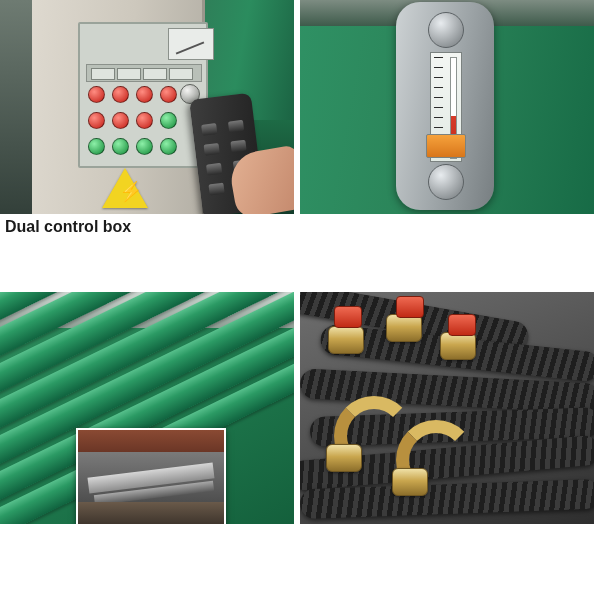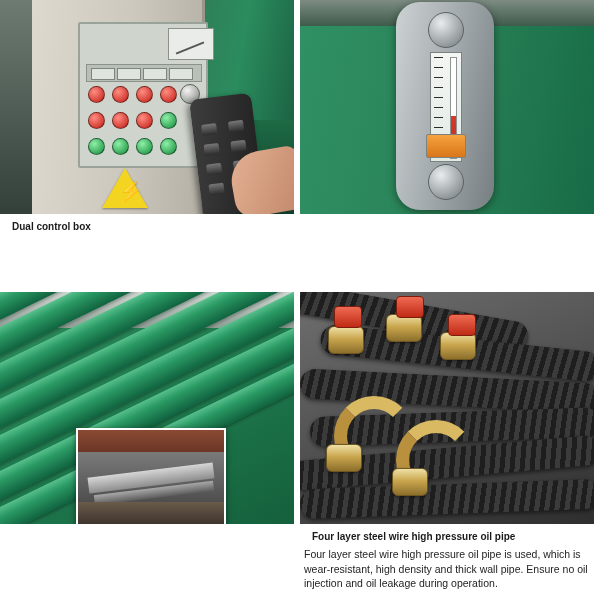--- a/index.html
+++ b/index.html
@@ -24,24 +24,24 @@
   .cell-photo {
     position: relative;
     overflow: hidden;
   }
   .cell-text {
     padding: 6px 4px 4px 4px;
     box-sizing: border-box;
     overflow: hidden;
   }
   .feat-title {
-    font-size: 10px;
+    font-size: 16px;
     font-weight: bold;
     color: #1a1a1a;
-    margin: 0 0 3px 8px;
+    margin: 0 0 3px 1px;
     line-height: 14px;
   }
   .feat-desc {
     font-size: 10.5px;
     color: #232323;
     line-height: 14.5px;
     margin: 0;
   }
   .gap { background: #ffffff; }
 
@@ -412,18 +412,14 @@
     <div class="cap" style="left:34px;  top:14px;"></div>
     <div class="cap" style="left:96px;  top:4px;"></div>
     <div class="cap" style="left:148px; top:22px;"></div>
   </div>
 
   <div class="cell-text">
   </div>
 
   <div class="gap"></div>
 
-  <div class="cell-text">
-    <p class="feat-title">Four layer steel wire high pressure oil pipe</p>
-    <p class="feat-desc">Four layer steel wire high pressure oil pipe is used, which is wear-resistant, high density and thick wall pipe. Ensure no oil injection and oil leakage during operation.</p>
-  </div>
 
 </div>
 
 </body></html>

